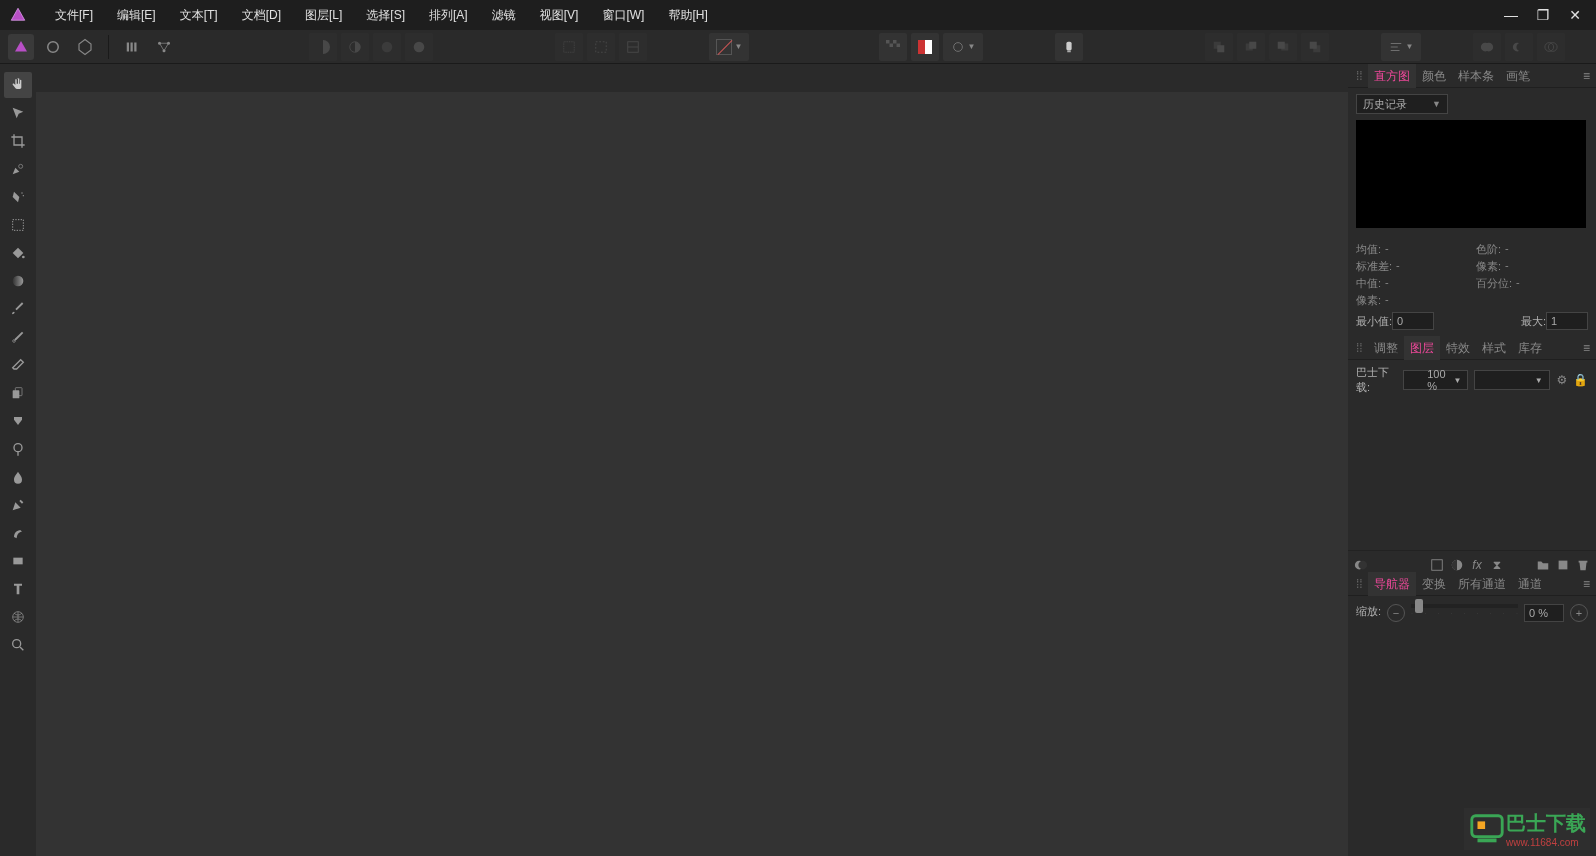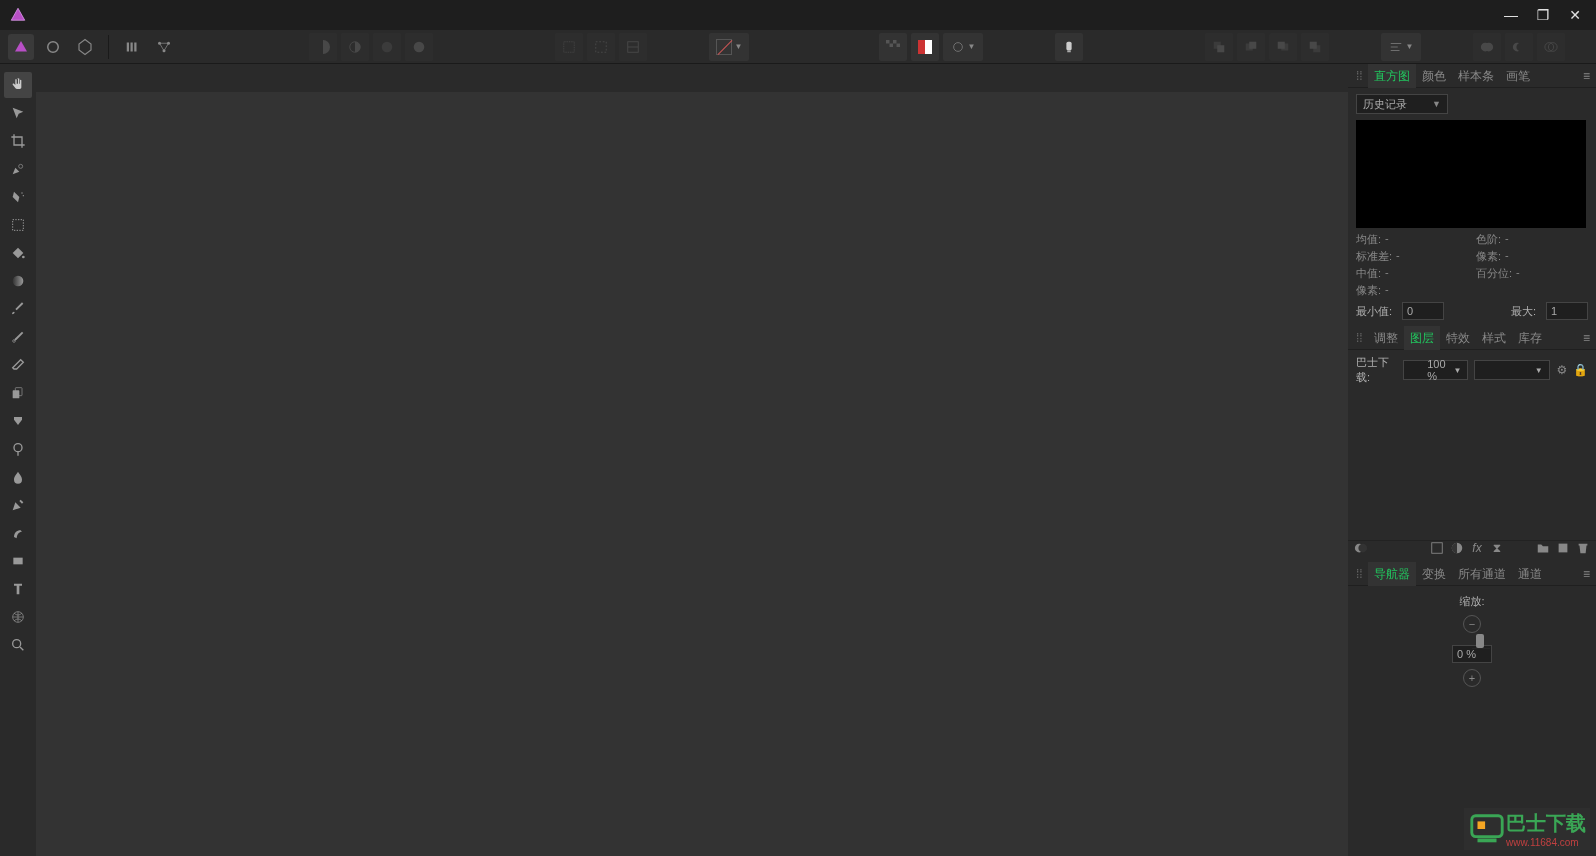--- a/index.html
+++ b/index.html
@@ -35,42 +35,42 @@
 .ltool.sel{ background:#444;}
 .ltool svg{ width:16px; height:16px;}
 .canvas { flex: 1; background: #333333; position:relative; margin: 28px 0 0 0;}
 .canvas-top { position:absolute; top:-28px; left:0; right:0; height:28px; background:#2a2a2a;}
 
 .right-panels { width: 248px; background: #2a2a2a; display:flex; flex-direction:column; }
 .panel { background: #2a2a2a; }
 .panel-tabs { display:flex; height: 24px; border-bottom: 1px solid #1f1f1f; align-items:center; padding-left:8px;}
 .panel-tabs .grip { width: 6px; color:#666; margin-right:6px;}
 .ptab { padding: 0 6px; color:#888; font-size:12px; cursor:pointer; height:24px; line-height:24px;}
-.ptab.sel { color:#22c55e; background:#333; }
+.ptab.sel { color:#ec4899; background:#333; }
 .panel-tabs .opts { margin-left:auto; padding-right:6px; color:#888; cursor:pointer;}
 .panel-body { padding: 6px 8px; }
 
 .dropdown { background:#1f1f1f; border:1px solid #444; height:20px; display:flex; align-items:center; padding:0 6px; font-size:11px; color:#aaa; cursor:pointer; width:92px; justify-content:space-between;}
 .dropdown .caret{ font-size:9px; color:#888;}
 .histogram { margin-top:6px; width: 230px; height: 108px; background:#000; }
-.stats { display:grid; grid-template-columns: 1fr 1fr; gap: 2px 8px; margin-top:4px; font-size:11px; color:#888;}
+.stats { display:grid; grid-template-columns: 1fr 1fr; gap: 2px 8px; margin-top:14px; font-size:11px; color:#888;}
 .stat-row{ display:flex; gap:4px;}
-.minmax { display:flex; gap:10px; margin-top:4px; font-size:11px; align-items:center;}
+.minmax { display:flex; margin-top:4px; font-size:11px; align-items:center;}
 .numfield { background:#1f1f1f; border:1px solid #444; width:42px; height:18px; color:#aaa; padding:0 4px; font-size:11px;}
 
 .layer-opts { display:flex; gap:6px; align-items:center; padding: 5px 8px; font-size:11px;}
 .dd2 { background:#1f1f1f; border:1px solid #444; height:20px; padding:0 6px; font-size:11px; color:#aaa; display:flex; align-items:center; gap:6px; cursor:pointer;}
 .dd-w1{ width:70px;padding-left:23px;} .dd-w2{ width: 84px;}
 .layer-area{ height: 150px;}
-.layer-bottom{ height: 22px; background:#2a2a2a; border-top:1px solid #222; display:flex; align-items:flex-start; padding: 0 6px; gap:8px;}
+.layer-bottom{ height: 22px; background:#2a2a2a; border-top:1px solid #222; display:flex; align-items:flex-end; padding: 0 6px; gap:8px;}
 .lb-left{ display:flex; gap:8px;}
 .lb-right{ margin-left:auto; display:flex; gap:6px;}
 .micon{ width:14px; height:14px; display:flex; align-items:center; justify-content:center; color:#888; font-size:12px; cursor:pointer;}
 
-.zoom-row{ display:flex; align-items:center; gap:6px; padding: 8px; font-size:11px;flex-direction:column;}
+.zoom-row{ display:flex; gap:6px; padding: 8px; font-size:11px;}
 .zoom-btn{ width:18px;height:18px;border:1px solid #555; border-radius:9px; display:flex;align-items:center;justify-content:center; cursor:pointer; color:#888;}
 .slider{ flex:1; height:4px; background:#222; position:relative;}
 .slider-thumb{ width:8px; height:14px; background:#888; position:absolute; top:-5px; left:4px; border-radius:2px;}
 .slider-ticks{ position:absolute; top:6px; left:0; right:0; display:flex; justify-content:space-between; font-size:6px; color:#555;}
 .nav-area{ height: 170px;}
 .zoom-field{ background:#1f1f1f; border:1px solid #444; width:40px; height:18px; color:#aaa; padding:0 4px; font-size:11px;}
 
 
 .watermark{ position:absolute; right:6px; bottom:6px; display:flex; align-items:center; gap:0; background:rgba(255,255,255,0.02); padding:2px 4px;}
 .wm-logo{ width:38px; height:38px; }
@@ -79,20 +79,33 @@
 .wm-url{ color:#c04040; font-size:10px;}
 </style>
 </head>
 <body>
 
 <div class="titlebar">
   <div class="app-icon">
     <svg viewBox="0 0 24 24">
         <polygon points="12,3 21,19 3,19" fill="#b84fc6" stroke="#e0a0f0" stroke-width="1"></polygon>
       </svg>
+  </div>
+  <div class="menu">
+    <div class="menu-item">文件[F]</div>
+    <div class="menu-item">编辑[E]</div>
+    <div class="menu-item">文本[T]</div>
+    <div class="menu-item">文档[D]</div>
+    <div class="menu-item">图层[L]</div>
+    <div class="menu-item">选择[S]</div>
+    <div class="menu-item">排列[A]</div>
+    <div class="menu-item">滤镜</div>
+    <div class="menu-item">视图[V]</div>
+    <div class="menu-item">窗口[W]</div>
+    <div class="menu-item">帮助[H]</div>
   </div>
   <div class="win-controls">
     <div class="win-btn">—</div>
     <div class="win-btn">❐</div>
     <div class="win-btn">✕</div>
   </div>
 </div>
 
 <div class="persona-bar">
   <div class="persona-btn sel">

